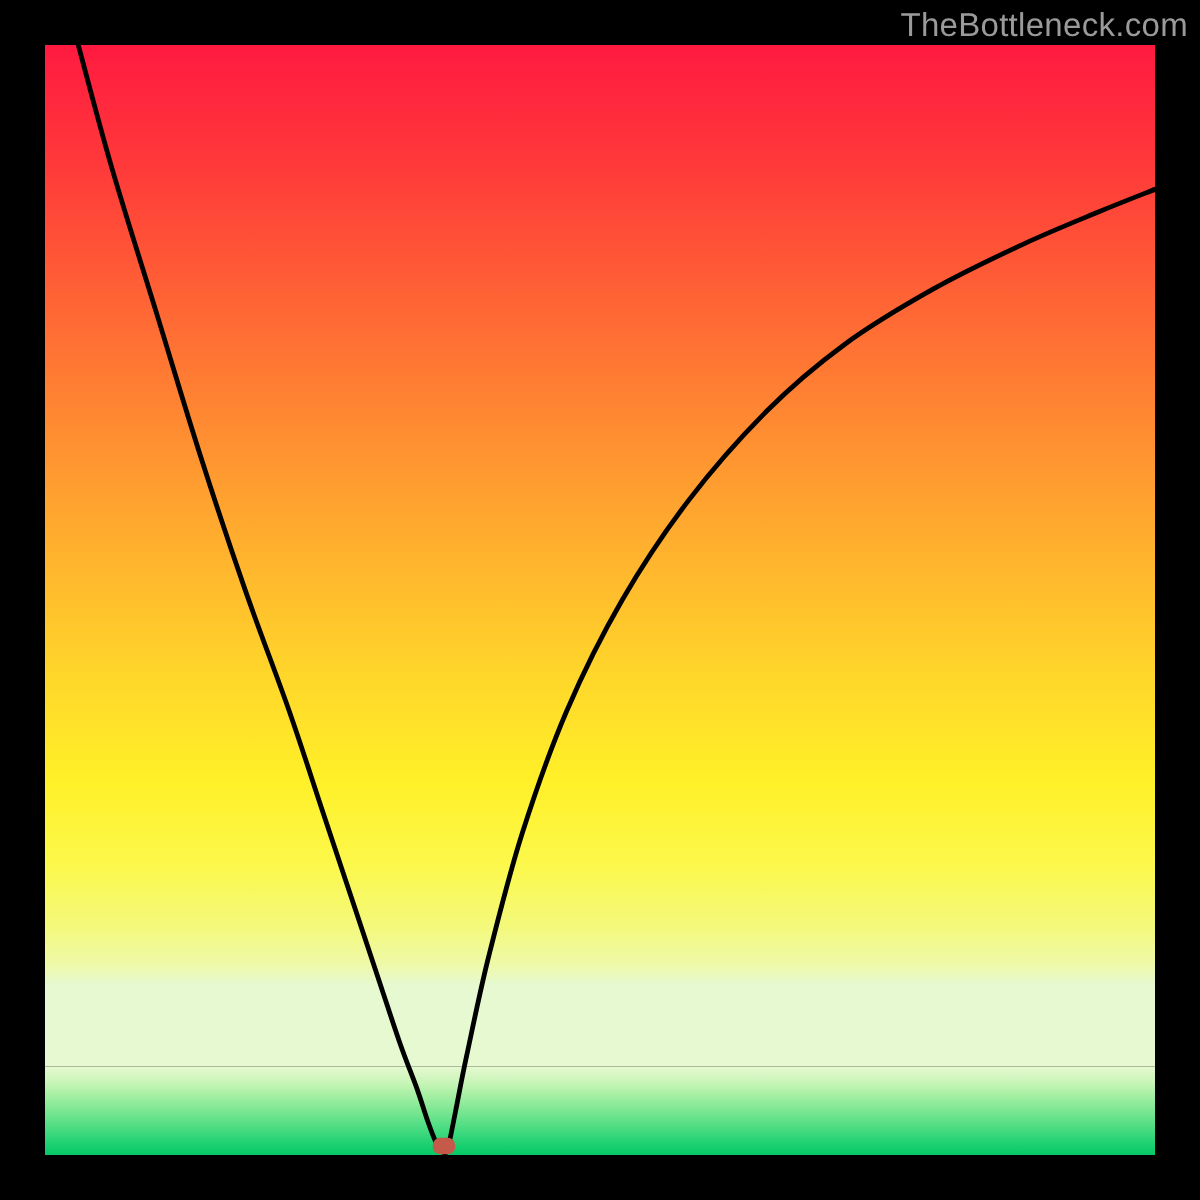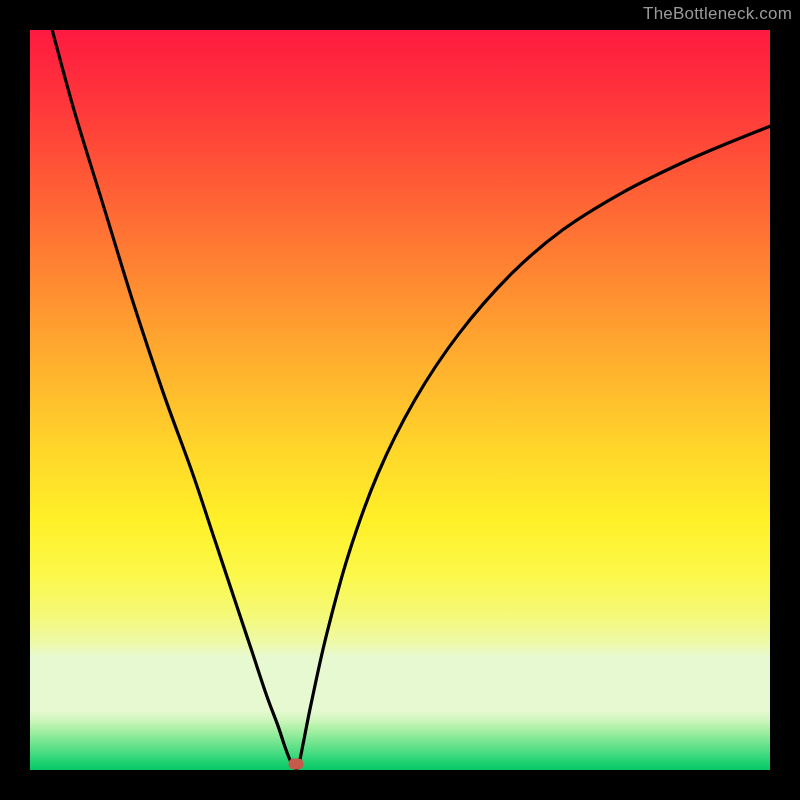--- a/index.html
+++ b/index.html
@@ -66,21 +66,21 @@
     position: absolute;
     inset: 0;
     width: 100%;
     height: 100%;
   }
   .watermark {
     position: absolute;
     top: 4px;
     right: 8px;
     color: #9a9a9a;
-    font-size: 17px;
+    font-size: 22px;
     letter-spacing: 0.2px;
     font-weight: 400;
     user-select: none;
   }
   .marker {
     position: absolute;
     width: 15px;
     height: 11px;
     border-radius: 5px;
     background: #c65a4a;

